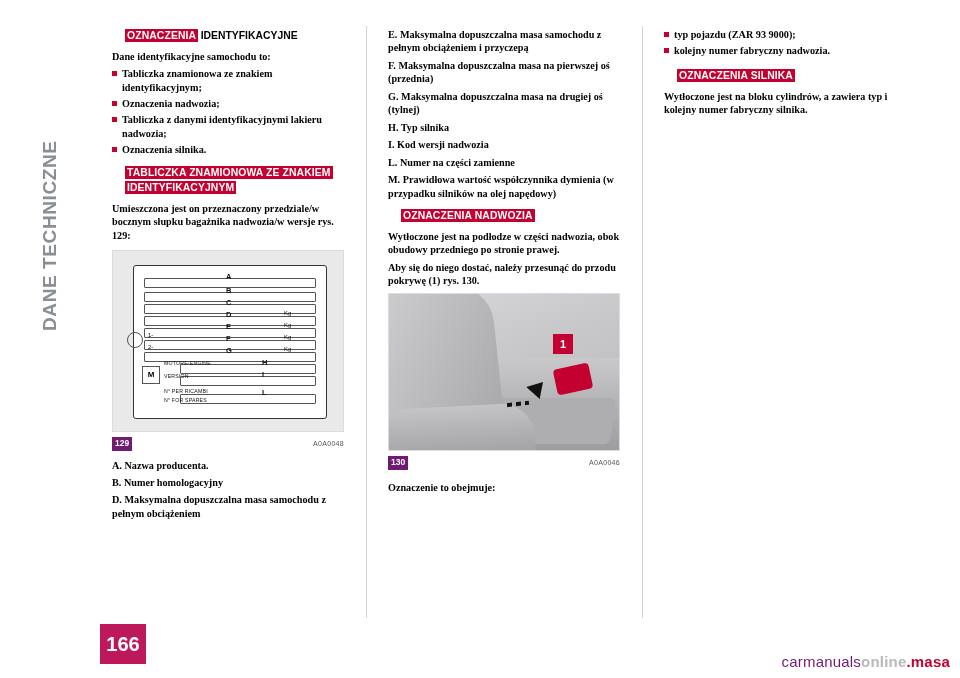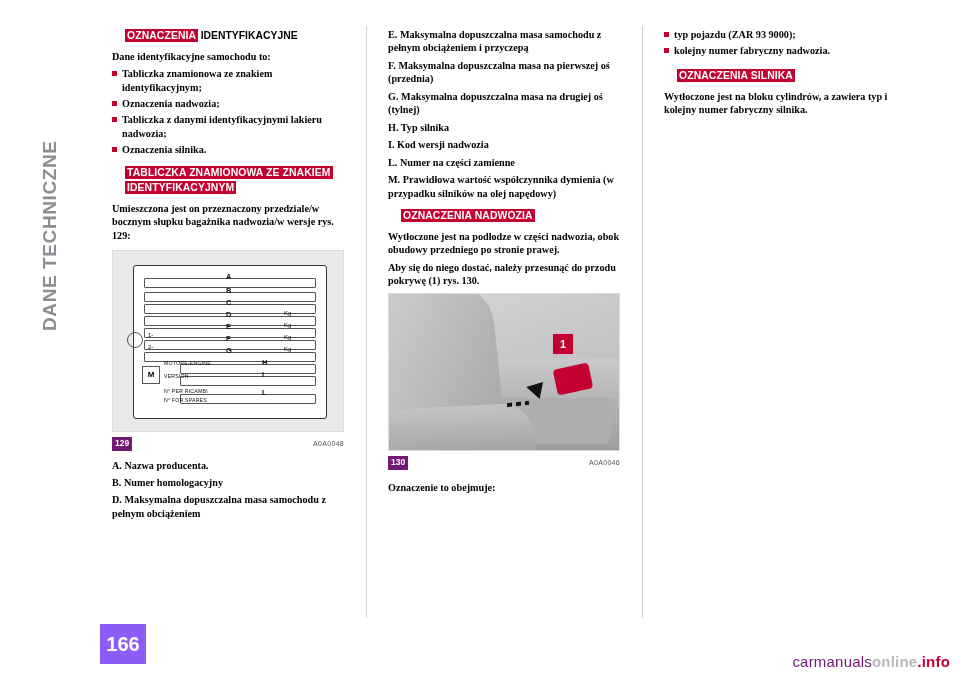--- a/index.html
+++ b/index.html
@@ -296,21 +296,21 @@
     transform: rotate(-6deg);
   }
 
   
   .pagenum {
     position: absolute;
     left: 100px;
     bottom: 14px;
     width: 46px;
     height: 40px;
-    background: #8b5cf6;
+    background: #be185d;
     color: #fff;
     font-family: "Liberation Sans", sans-serif;
     font-weight: bold;
     font-size: 20px;
     display: flex;
     align-items: center;
     justify-content: center;
   }
 
   
@@ -471,16 +471,16 @@
     <p class="head-line" style="margin-top:10px;">
       <span class="hl">OZNACZENIA SILNIKA</span>
     </p>
 
     <p class="bold">Wytłoczone jest na bloku cylindrów, a zawiera typ i kolejny numer fabryczny silnika.</p>
   </div>
 
   <div class="pagenum">166</div>
 
   <div class="watermark">
-    <span class="wm-a">carmanuals</span><span class="wm-b">online</span><span class="wm-c">.info</span>
+    <span class="wm-a">carmanuals</span><span class="wm-b">online</span><span class="wm-c">.masa</span>
   </div>
 
 </div>
 
 </body></html>

